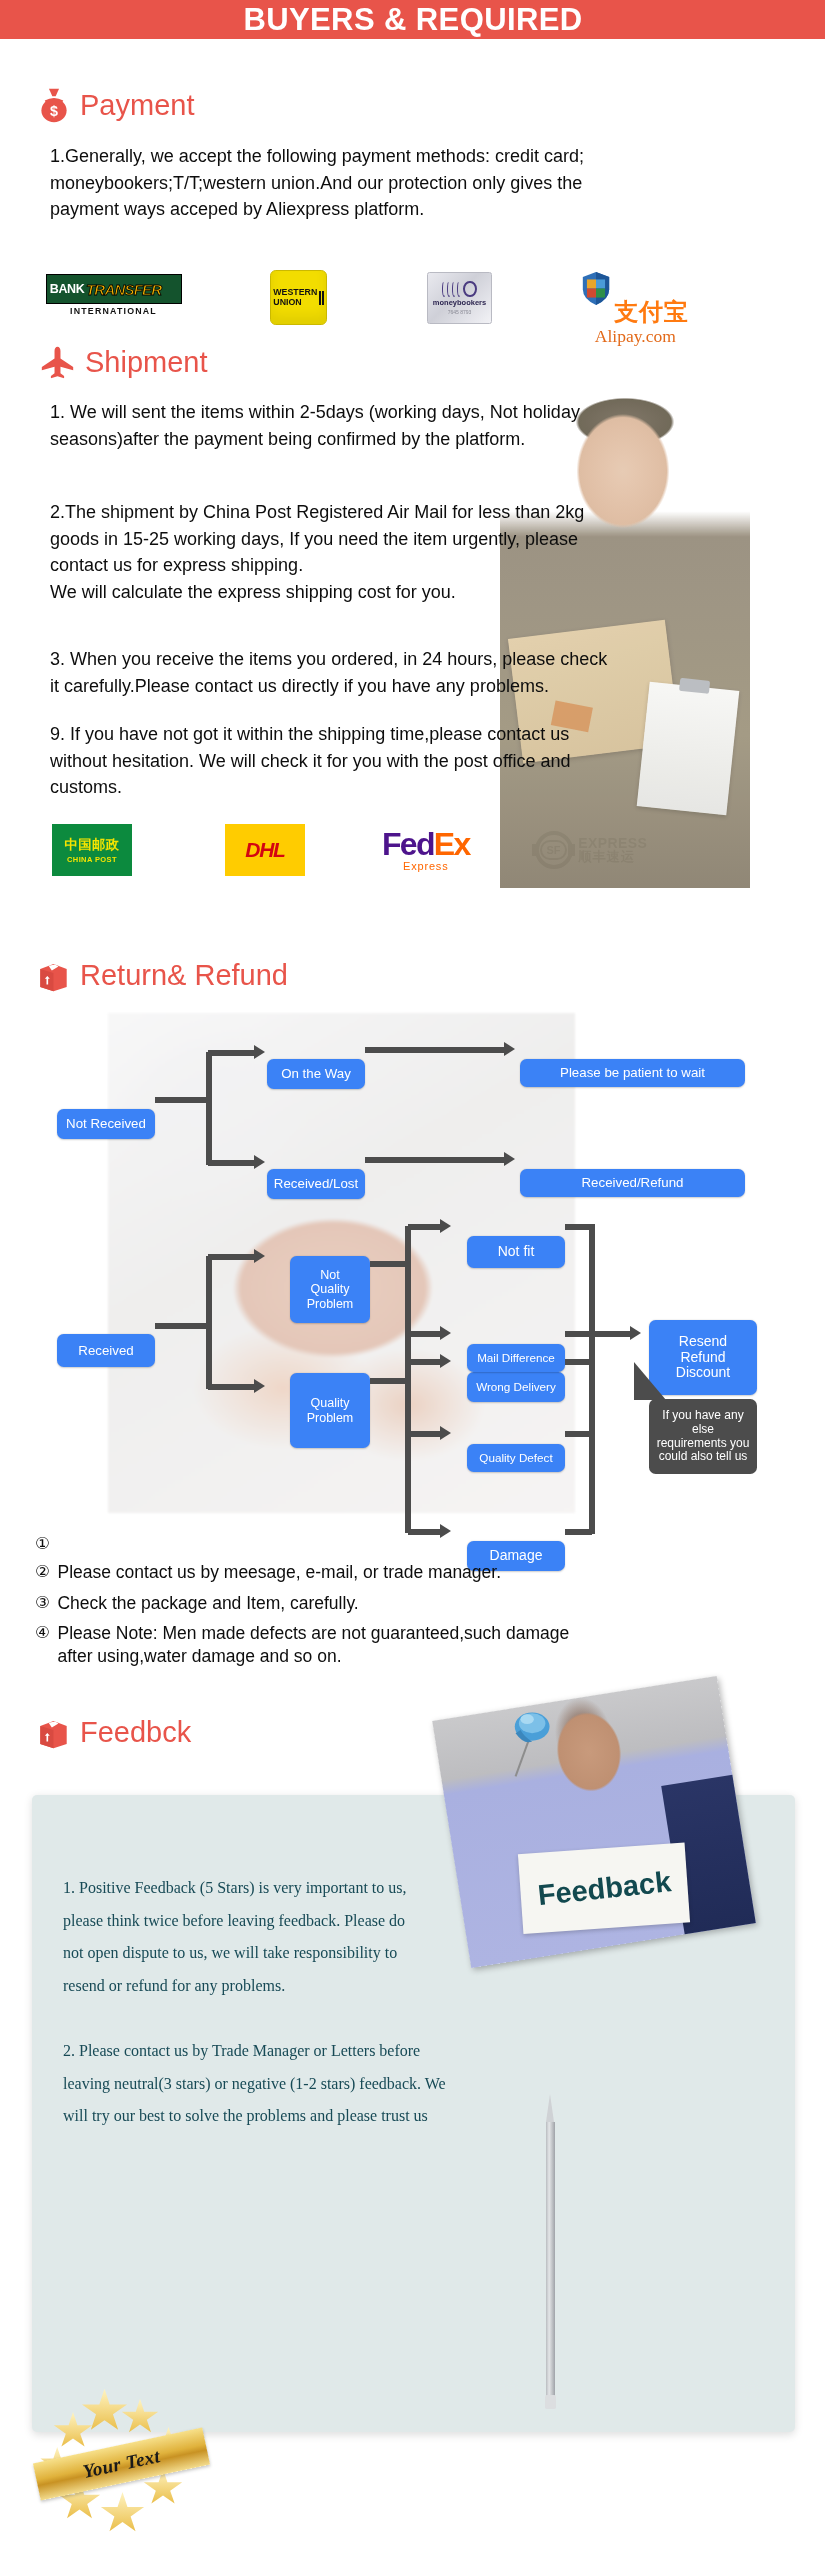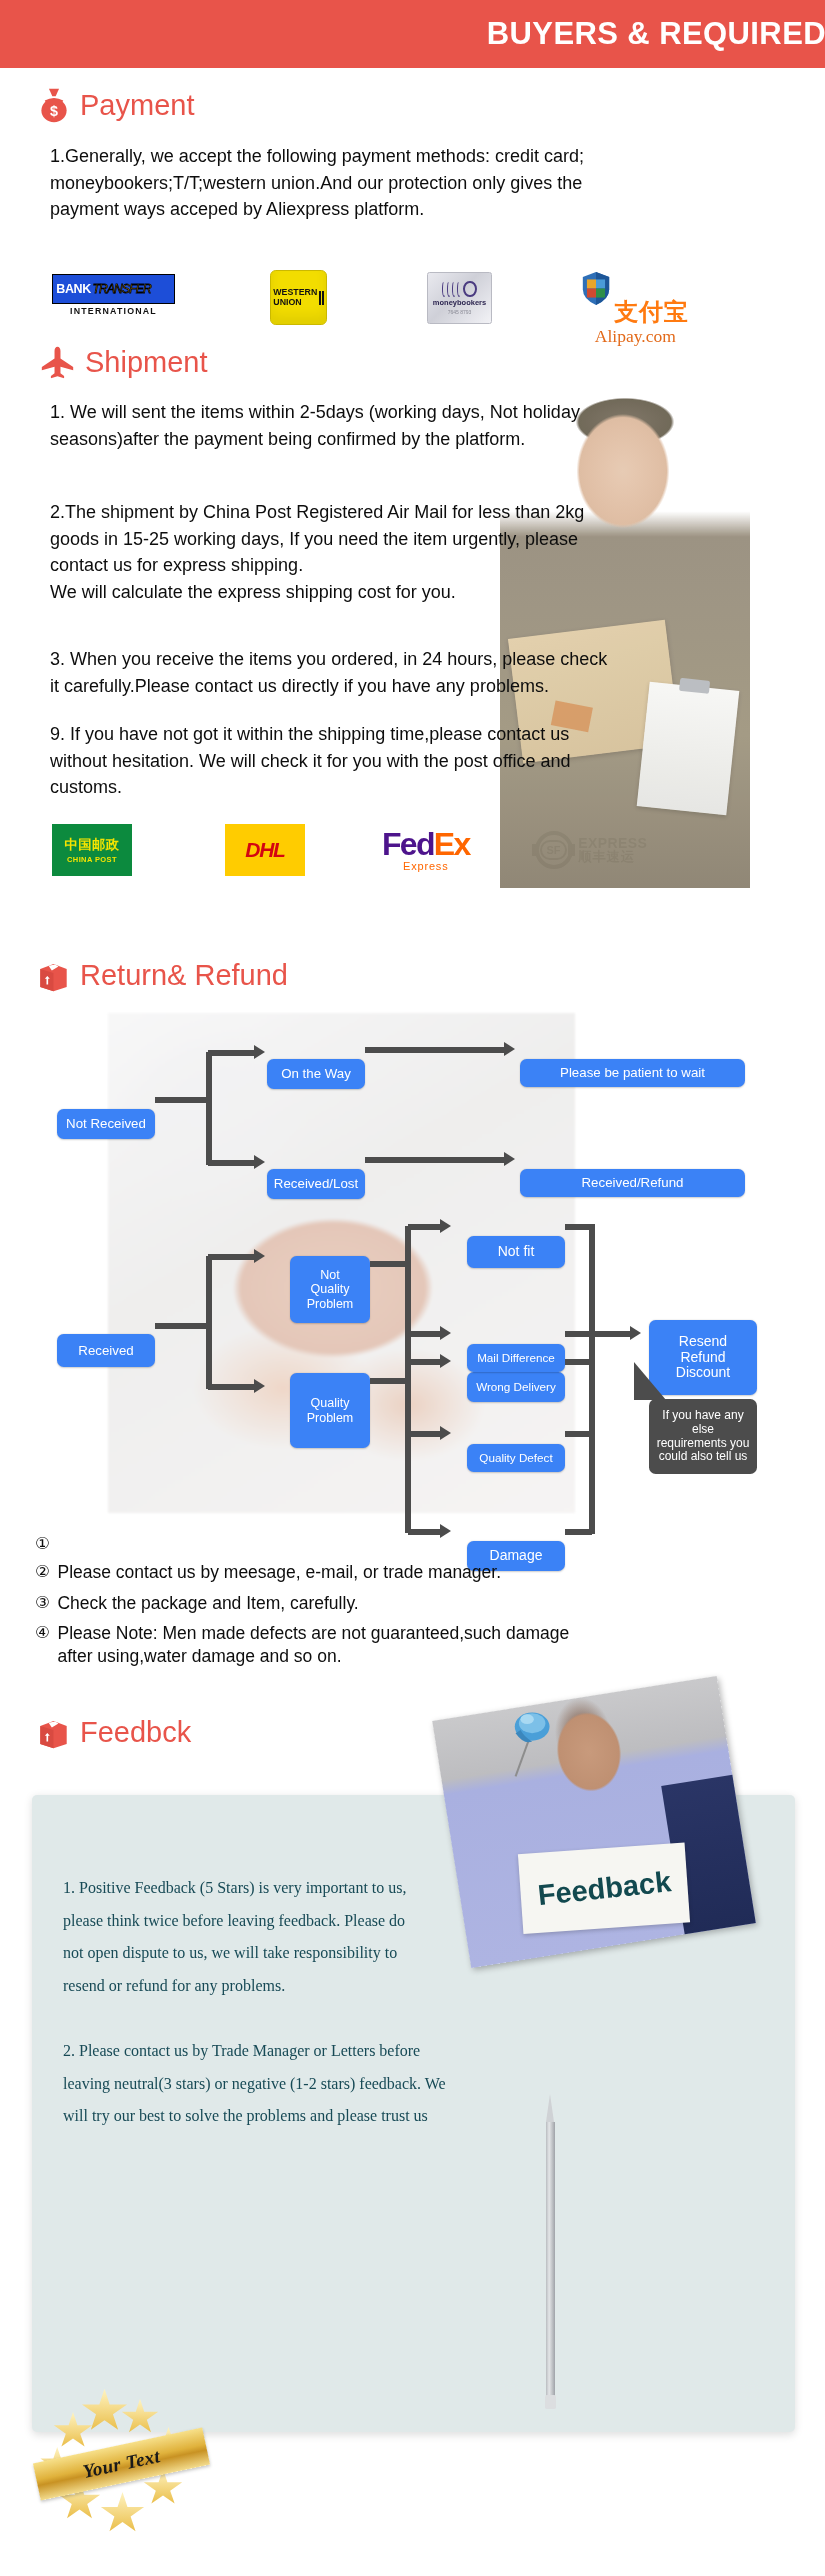--- a/index.html
+++ b/index.html
@@ -13,25 +13,25 @@
     width: 826px;
     height: 2576px;
     background: #ffffff;
     overflow: hidden;
   }
 
   
   .banner {
     position: absolute;
     left: 0; top: 0;
-    width: 826px; height: 68px;
+    width: 826px; height: 39px;
     background: #e8544a;
     display: flex;
     align-items: center;
-    justify-content: flex-end;
+    justify-content: center;
   }
   .banner-title {
     color: #ffffff;
     font-size: 31px;
     font-weight: bold;
     letter-spacing: 0.4px;
     font-family: "Liberation Sans", sans-serif;
   }
 
   
@@ -63,34 +63,34 @@
 
   
   .logo-row { position: absolute; display: flex; align-items: center; }
 
   .logo-banktransfer {
     width: 123px; height: 47px;
     display: flex; flex-direction: column; align-items: center;
     justify-content: flex-start;
   }
   .bt-top {
-    width: 123px; height: 30px;
-    background: #1d4ed8;
+    width: 136px; height: 30px;
+    background: #14532d;
     border: 1.7px solid #000;
     display: flex; align-items: center; gap: 1.7px;
     padding-left: 3.3px;
     overflow: hidden;
   }
   .bt-bank {
     color: #ffffff; font-size: 12.5px; font-weight: bold;
     letter-spacing: -0.4px;
     font-family: "Liberation Sans", sans-serif;
   }
   .bt-transfer {
-    color: #f5b400; font-size: 12px; font-weight: normal;
+    color: #f5b400; font-size: 15px; font-weight: bold;
     font-style: italic; letter-spacing: -0.8px;
     -webkit-text-stroke: 0.8px #000;
     font-family: "Liberation Sans", sans-serif;
   }
   .bt-intl {
     color: #111; font-size: 8.8px; font-weight: bold;
     letter-spacing: 1.2px; margin-top: 1.7px;
     font-family: "Liberation Sans", sans-serif;
   }
 

